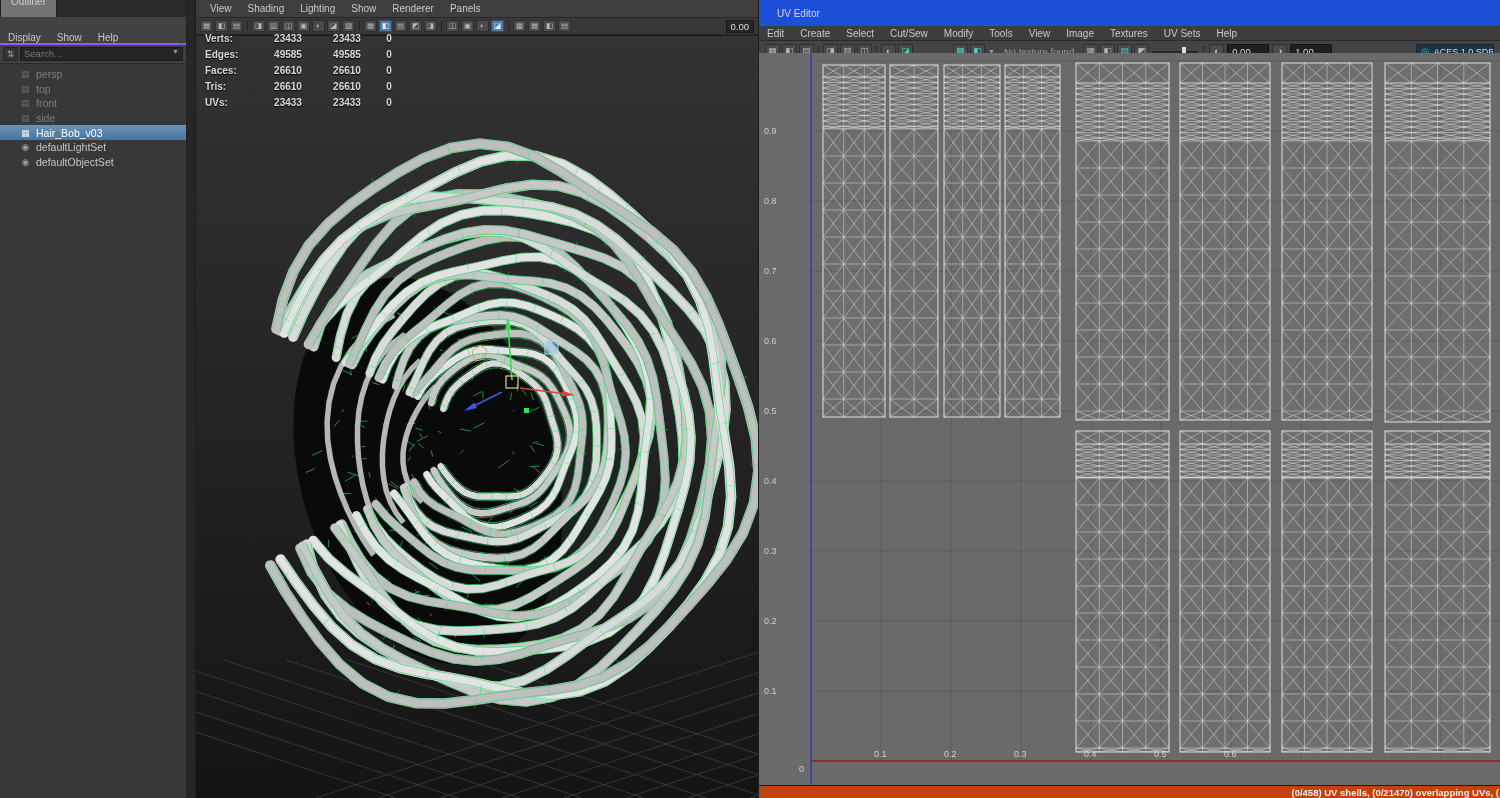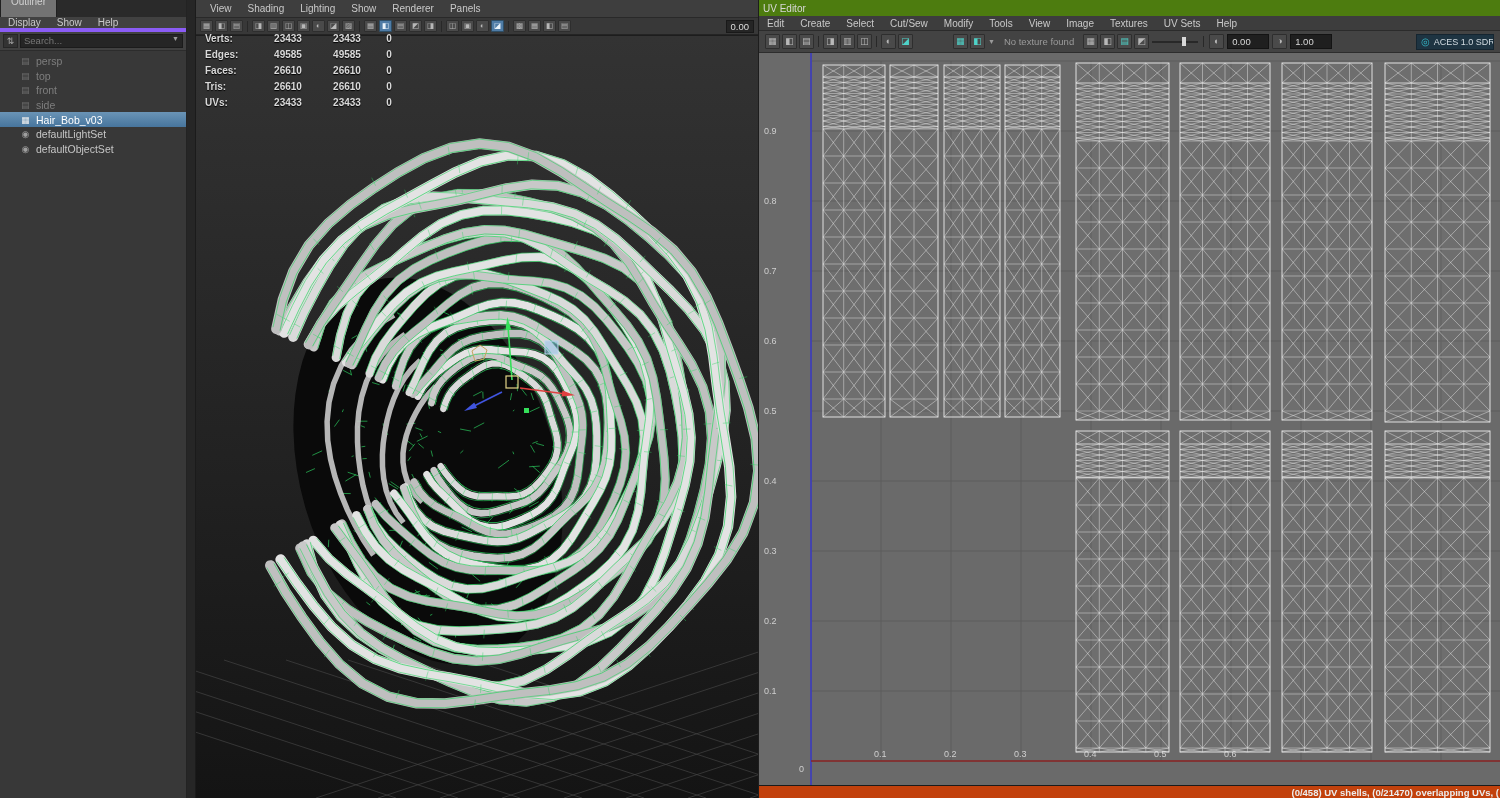--- a/index.html
+++ b/index.html
@@ -4,21 +4,21 @@
 <style>
 *{box-sizing:border-box;margin:0;padding:0}
 html,body{background:#101010}
 #app{position:relative;width:1500px;height:798px;overflow:hidden;background:#3a3a3a;
      font-family:"Liberation Sans",sans-serif;color:#ccc;cursor:default}
 
 
 #outliner{position:absolute;left:0;top:0;width:187px;height:798px;background:#383838;border-right:1px solid #232323}
 .o-tabbar{height:17px;background:#2a2a2a;display:flex;align-items:flex-end}
 .o-tab{background:#737373;color:#d2d2d2;font-size:10px;padding:10px 10px;border:1px solid #202020;border-bottom:none;border-radius:2px 2px 0 0}
-.o-menubar{height:15px;background:#414141;display:flex;align-items:flex-start;border-bottom:4px solid #8b5cf6}
+.o-menubar{height:28px;background:#414141;display:flex;align-items:flex-end;border-bottom:2px solid #8b5cf6}
 .menu-item{font-size:10px;color:#c9c9c9;padding:0 8px;white-space:nowrap}
 .o-searchrow{height:19px;display:flex;align-items:center;background:#414141;padding:2px 3px;gap:2px;border-bottom:1px solid #2c2c2c}
 .filter-icon{width:15px;height:14px;font-size:9px;color:#a8a8a8;background:#333;border:1px solid #262626;text-align:center;line-height:12px;flex:none}
 .search-box{flex:1;height:14px;background:#252525;border:1px solid #1b1b1b;display:flex;align-items:flex-start;justify-content:space-between;padding:0 3px}
 .search-ph{font-size:9.5px;color:#787878}
 .dd-arrow{font-size:7px;color:#9a9a9a}
 #outliner-tree{padding-top:3px}
 .tree-row{height:14.6px;display:flex;align-items:center;padding-left:20px;gap:5px;font-size:10.5px;color:#c6c6c6}
 .t-icon{font-size:9px;width:11px;text-align:center;color:#9f9f9f;flex:none}
 .tree-row.dim{color:#7e7e7e}.tree-row.dim .t-icon{color:#6e6e6e}
@@ -38,21 +38,21 @@
 .icon-box.teal{color:#4fd2c8}
 .tb-sep{width:1px;height:11px;background:#282828;margin:0 2px;flex:none}
 .vp-field{margin-left:auto;font-size:9.5px;color:#dcdcdc;background:#252525;border:1px solid #191919;padding:0 4px;height:13px;line-height:12px;flex:none}
 #scene{position:absolute;left:0;top:36px;width:562px;height:762px;display:block}
 #hud{position:absolute;left:9px;top:33px;display:grid;grid-template-columns:52px 62px 56px 28px;row-gap:5px;
      font-size:10px;font-weight:700;color:#d9d9d9;text-shadow:0 1px 1px #000;z-index:3}
 #hud .num{text-align:center}
 
 
 #uveditor{position:absolute;left:758px;top:0;width:742px;height:798px;background:#6a6a6a;border-left:1px solid #1d1d1d}
-.uv-titlebar{height:16px;background:#4d7c0f;display:flex;align-items:center;padding-left:4px;font-size:10px;color:#d8d8d8}
+.uv-titlebar{height:26px;background:#1d4ed8;display:flex;align-items:center;padding-left:18px;font-size:10px;color:#d8d8d8}
 .uv-menubar{height:15px;background:#3d3d3d;display:flex;align-items:center;border-bottom:1px solid #2b2b2b}
 .uv-toolbar{height:22px;background:#434343;display:flex;align-items:center;gap:3px;padding:0 6px;border-bottom:1px solid #2d2d2d}
 .uv-toolbar .icon-box{width:15px;height:15px;font-size:9px;line-height:13px}
 .spacer{width:34px;flex:none}
 .texture-label{font-size:9.5px;color:#9b9b9b;padding:0 6px;white-space:nowrap;flex:none}
 .num-field{width:42px;height:15px;background:#1f1f1f;border:1px solid #131313;color:#d8d8d8;font-size:9.5px;line-height:13px;padding:0 4px;flex:none}
 .slider{width:46px;height:15px;position:relative;flex:none}
 .slider-track{position:absolute;left:0;right:0;top:7px;height:2px;background:#282828}
 .slider-handle{position:absolute;left:30px;top:3px;width:4px;height:9px;background:#d8d8d8}
 .aces-chip{margin-left:auto;display:flex;align-items:center;gap:4px;background:#1e3442;border:1px solid #152530;height:16px;padding:0 4px;flex:none;max-width:78px;overflow:hidden}

